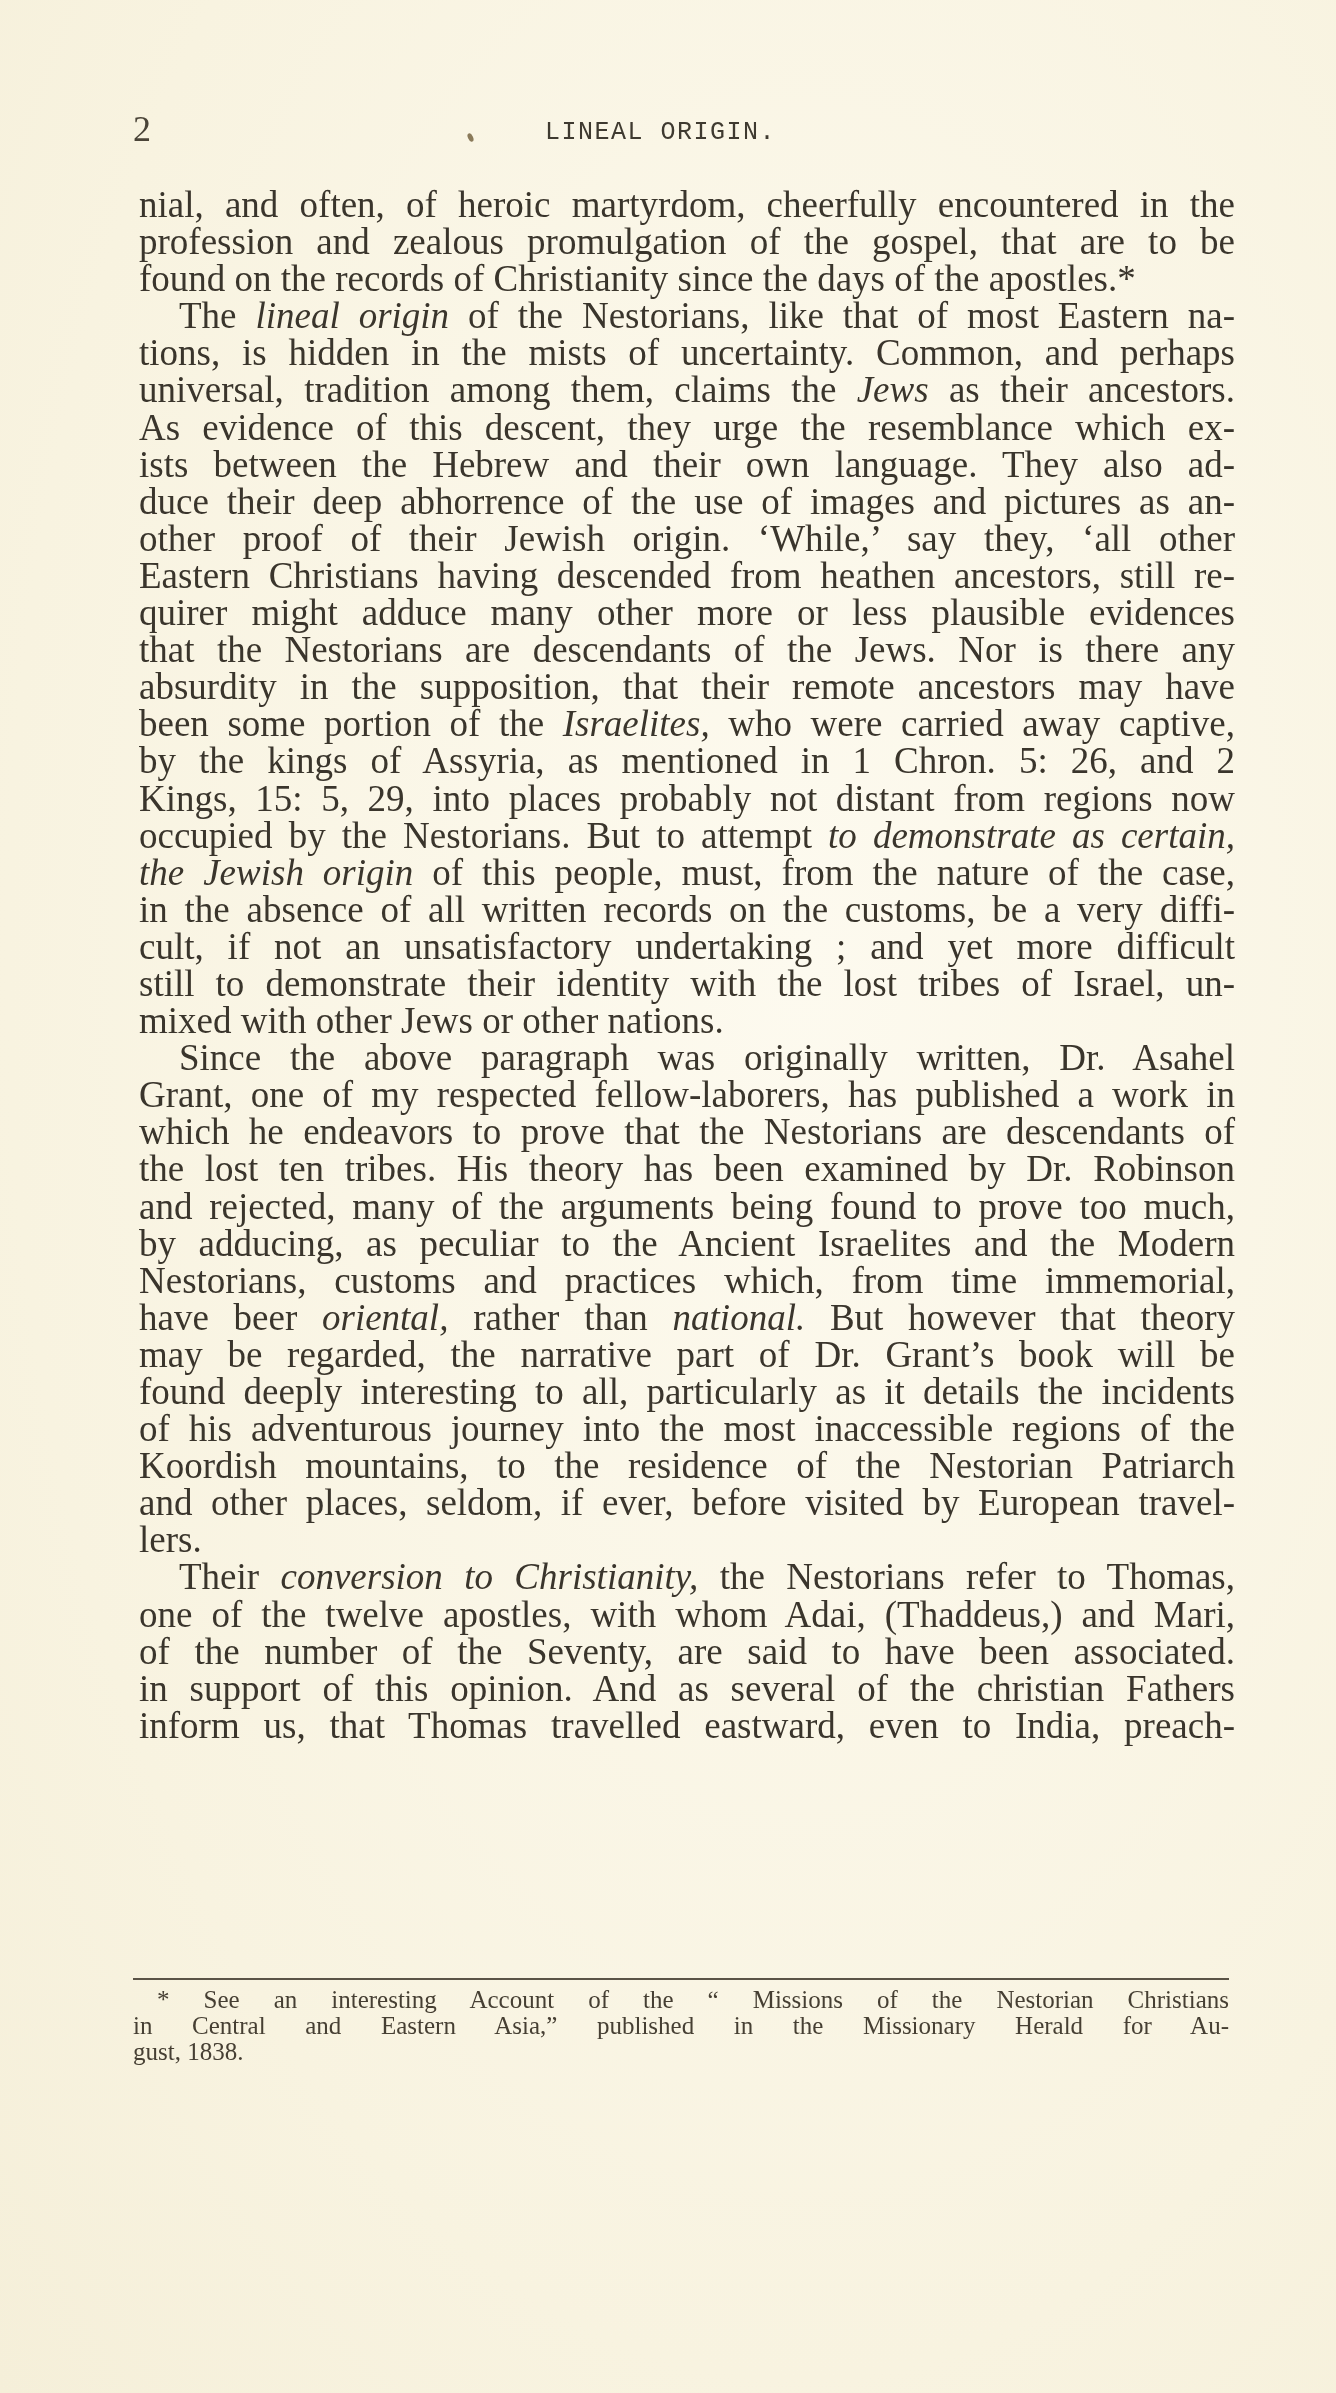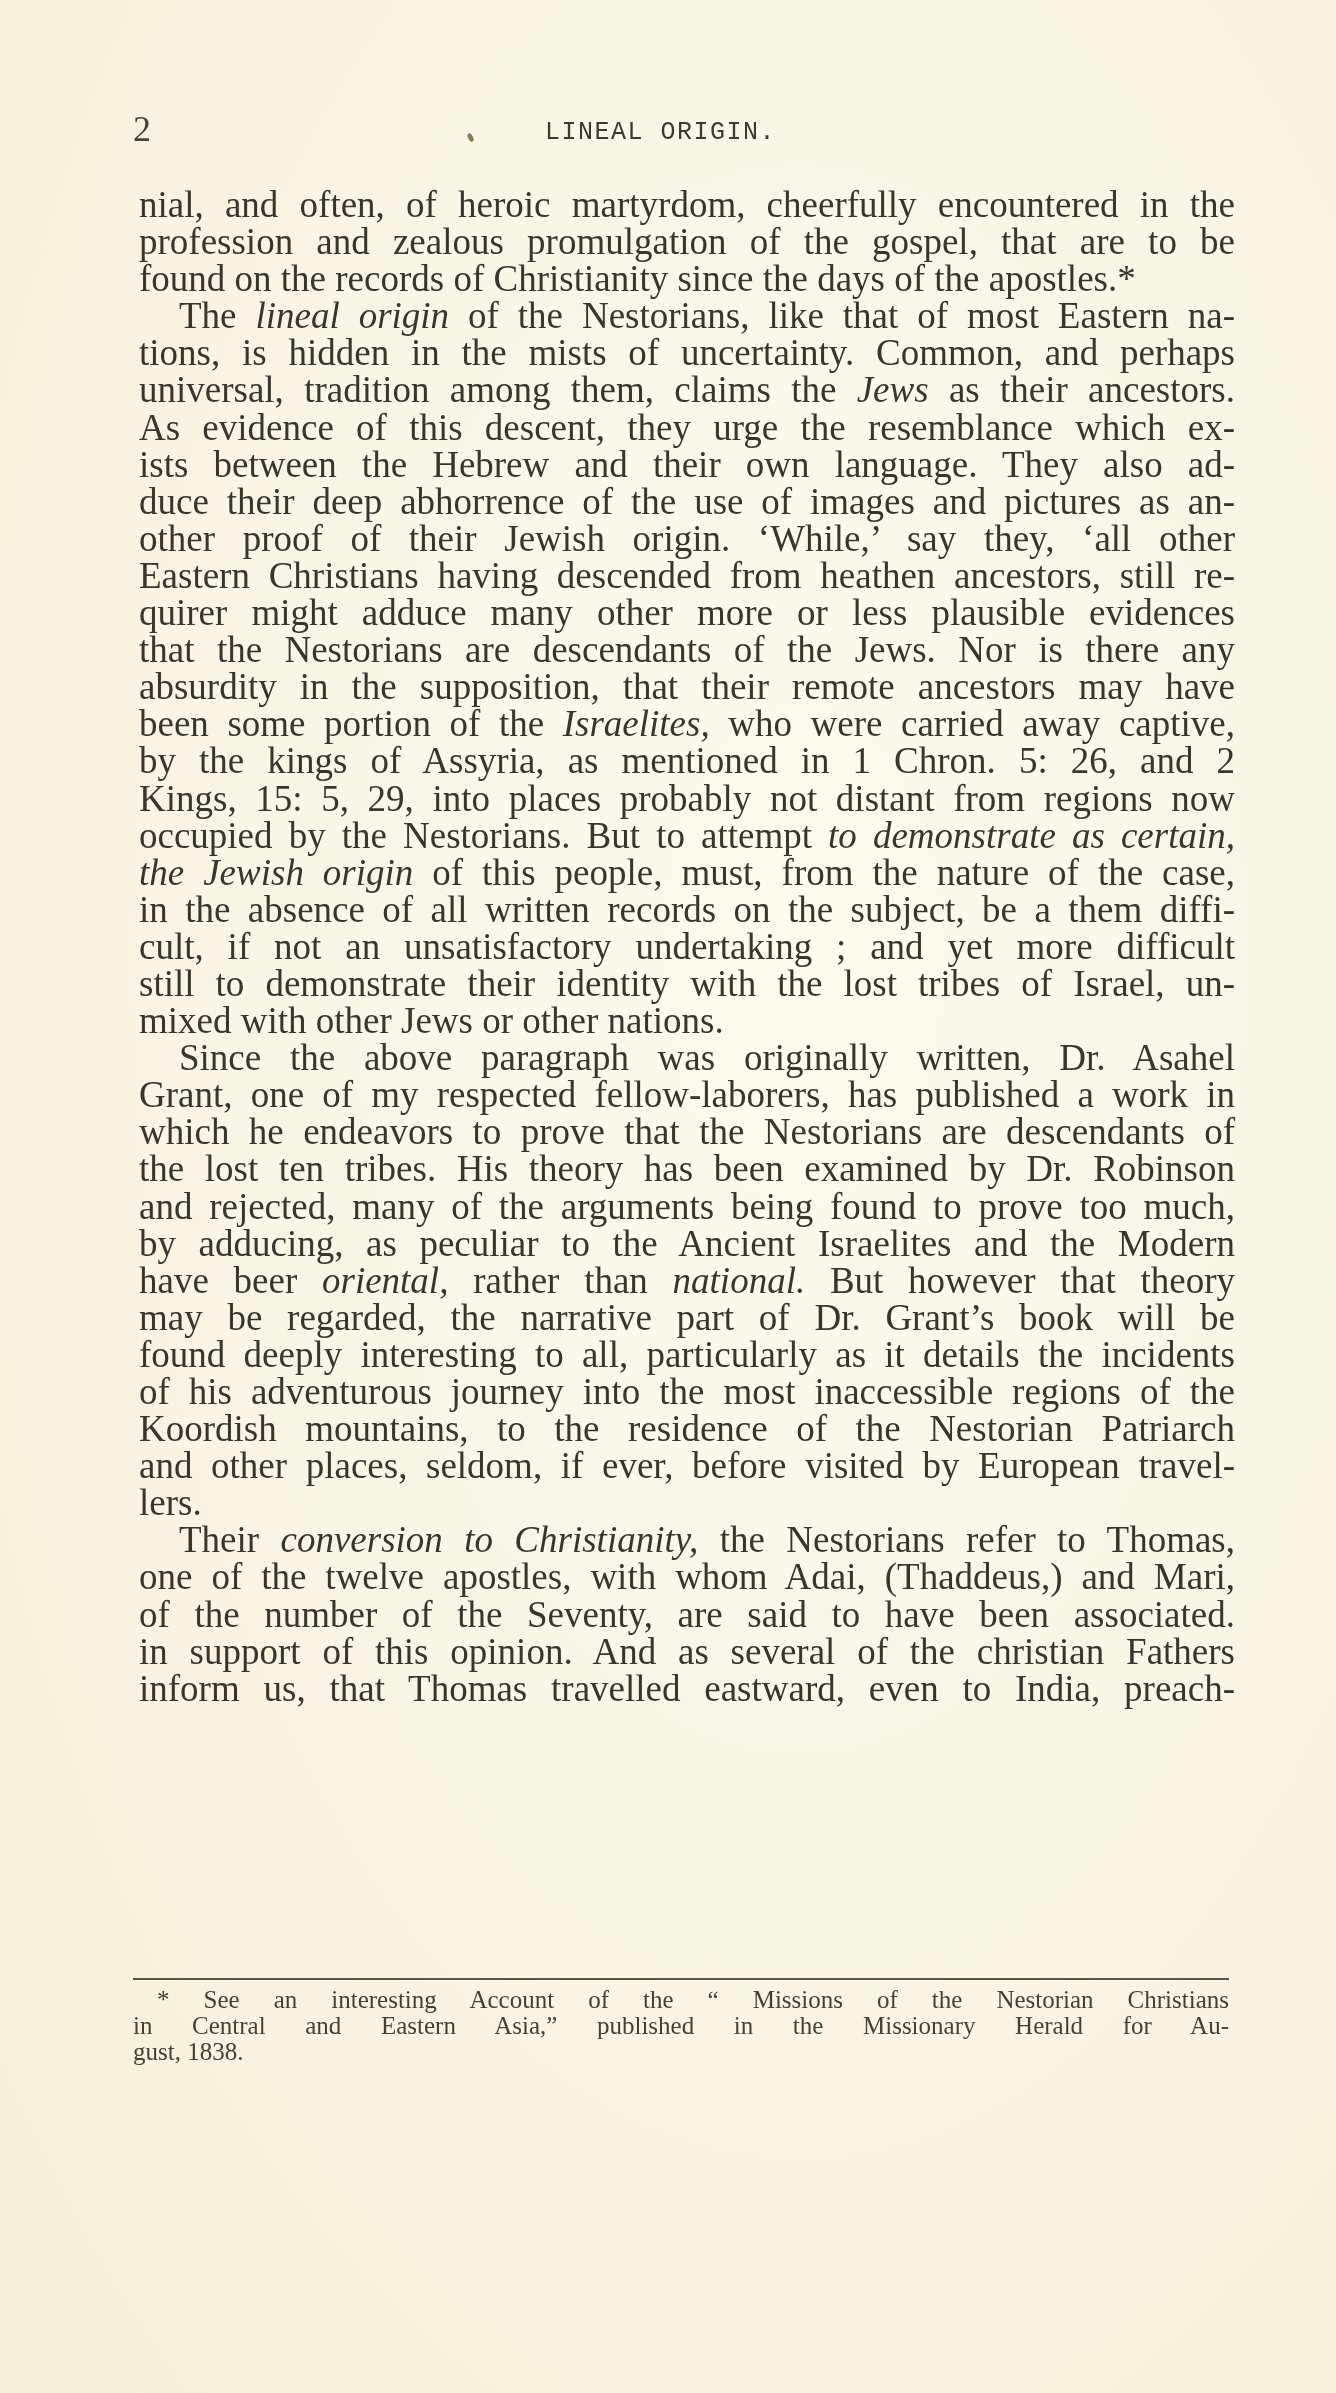--- a/index.html
+++ b/index.html
@@ -67,30 +67,31 @@
       <span class="line"><span>other proof of their Jewish origin.  ‘While,’ say they, ‘all other</span></span>
       <span class="line"><span>Eastern Christians having descended from heathen ancestors, still re-</span></span>
       <span class="line"><span>quirer might adduce many other more or less plausible evidences</span></span>
       <span class="line"><span>that the Nestorians are descendants of the Jews.  Nor is there any</span></span>
       <span class="line"><span>absurdity in the supposition, that their remote ancestors may have</span></span>
       <span class="line"><span>been some portion of the </span><span class="it">Israelites,</span><span> who were carried away captive,</span></span>
       <span class="line"><span>by the kings of Assyria, as mentioned in 1 Chron. 5: 26, and 2</span></span>
       <span class="line"><span>Kings, 15: 5, 29, into places probably not distant from regions now</span></span>
       <span class="line"><span>occupied by the Nestorians.  But to attempt </span><span class="it">to demonstrate as certain,</span></span>
       <span class="line"><span class="it">the Jewish origin</span><span> of this people, must, from the nature of the case,</span></span>
-      <span class="line"><span>in the absence of all written records on the subject, be a them diffi-</span></span>
+      <span class="line"><span>in the absence of all written records on the customs, be a very diffi-</span></span>
       <span class="line"><span>cult, if not an unsatisfactory undertaking ; and yet more difficult</span></span>
       <span class="line"><span>still to demonstrate their identity with the lost tribes of Israel, un-</span></span>
       <span class="line last"><span>mixed with other Jews or other nations.</span></span>
       <span class="line indent"><span>Since the above paragraph was originally written, Dr. Asahel</span></span>
       <span class="line"><span>Grant, one of my respected fellow-laborers, has published a work in</span></span>
       <span class="line"><span>which he endeavors to prove that the Nestorians are descendants of</span></span>
       <span class="line"><span>the lost ten tribes.  His theory has been examined by Dr. Robinson</span></span>
       <span class="line"><span>and rejected, many of the arguments being found to prove too much,</span></span>
       <span class="line"><span>by adducing, as peculiar to the Ancient Israelites and the Modern</span></span>
+      <span class="line"><span>Nestorians, customs and practices which, from time immemorial,</span></span>
       <span class="line"><span>have beer </span><span class="it">oriental,</span><span> rather than </span><span class="it">national.</span><span>  But however that theory</span></span>
       <span class="line"><span>may be regarded, the narrative part of Dr. Grant’s book will be</span></span>
       <span class="line"><span>found deeply interesting to all, particularly as it details the incidents</span></span>
       <span class="line"><span>of his adventurous journey into the most inaccessible regions of the</span></span>
       <span class="line"><span>Koordish mountains, to the residence of the Nestorian Patriarch</span></span>
       <span class="line"><span>and other places, seldom, if ever, before visited by European travel-</span></span>
       <span class="line last"><span>lers.</span></span>
       <span class="line indent"><span>Their </span><span class="it">conversion to Christianity,</span><span> the Nestorians refer to Thomas,</span></span>
       <span class="line"><span>one of the twelve apostles, with whom Adai, (Thaddeus,) and Mari,</span></span>
       <span class="line"><span>of the number of the Seventy, are said to have been associated.</span></span>

